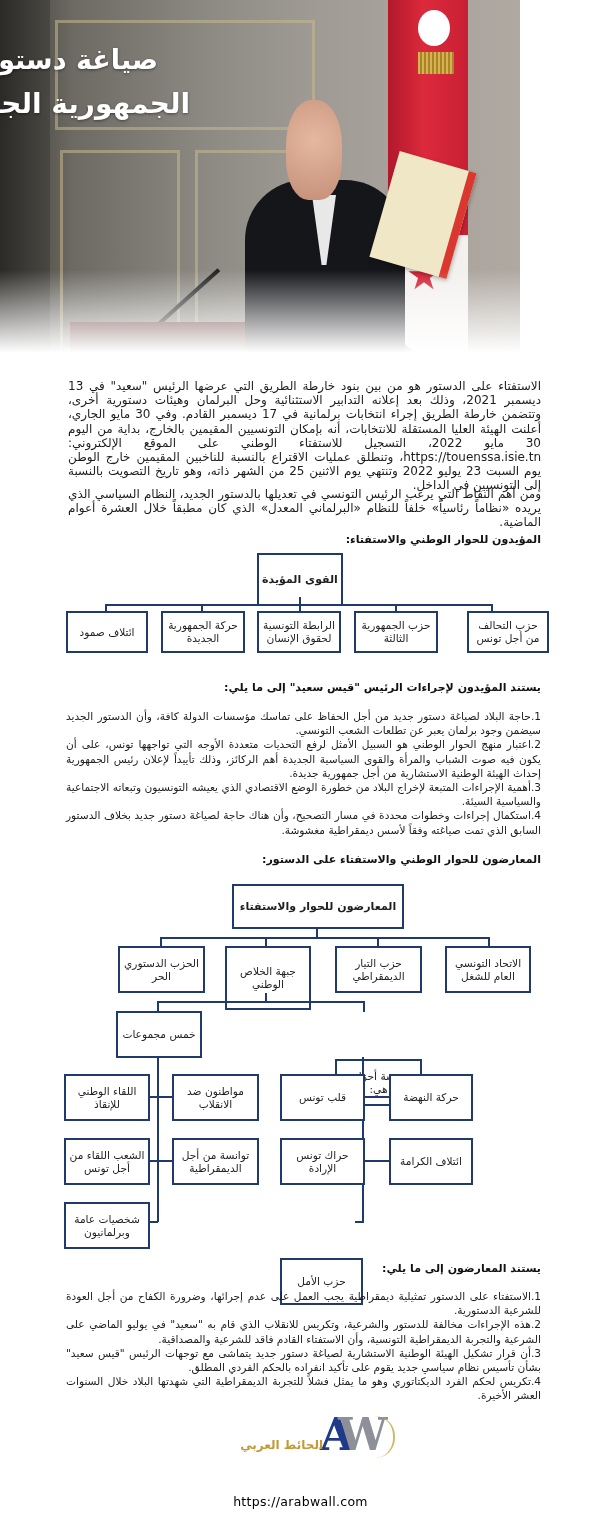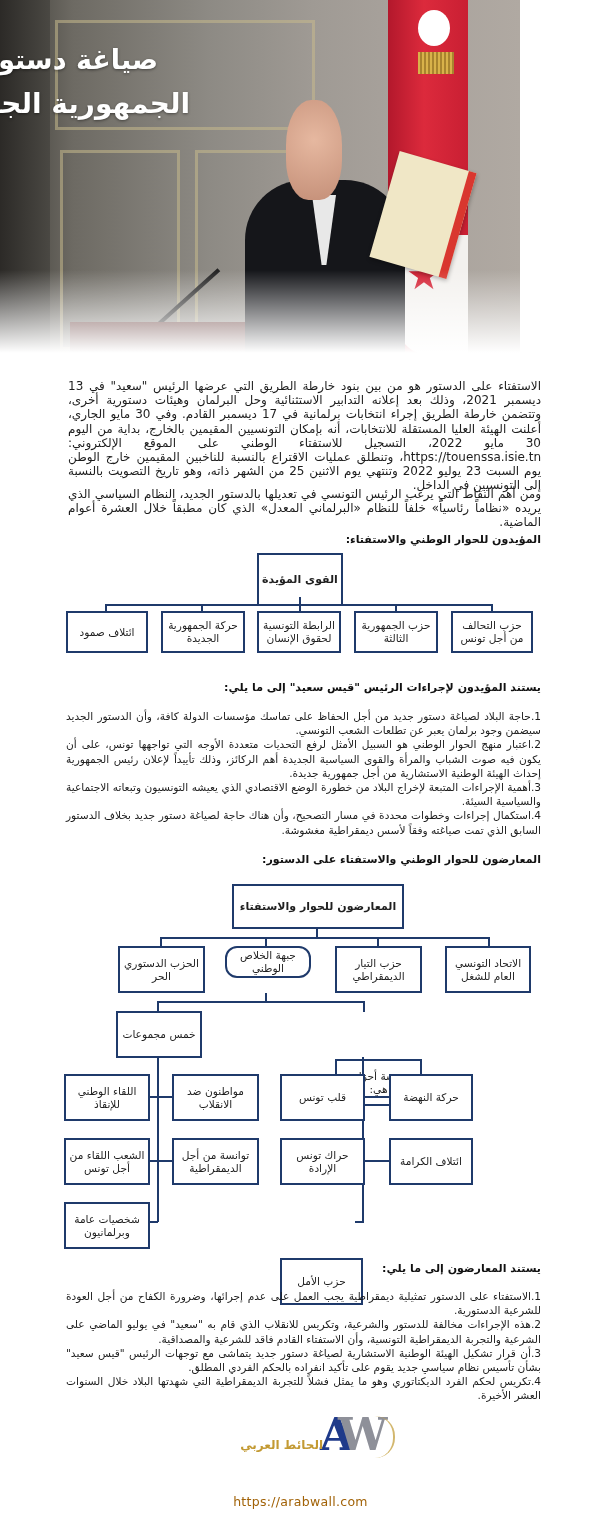--- a/index.html
+++ b/index.html
@@ -41,21 +41,21 @@
   .box.root { font-weight: bold; font-size: 11px; }
   .ln { position: absolute; background: #1f3a6b; }
 
   
   .logo { position: absolute; left: 215px; top: 1410px; width: 180px; height: 80px; }
   .logo .mark { position: absolute; left: 105px; top: 3px; font-family: "DejaVu Serif", serif; font-size: 44px; font-weight: bold; line-height: 1; letter-spacing: -14px; }
   .logo .mark .a { color: #1f3a8a; }
   .logo .mark .v { color: #8e9099; }
   .logo .wing { position: absolute; left: 160px; top: 6px; width: 20px; height: 42px; border-right: 2px solid #c8a64a; border-radius: 0 40px 40px 0; opacity: .8; }
   .logo .brand { position: absolute; left: 0; top: 28px; width: 108px; text-align: right; direction: rtl; color: #c39a33; font-weight: bold; font-size: 12px; }
-  .url { position: absolute; left: 0; width: 601px; top: 1494px; text-align: center; font-size: 12.5px; color: #a16207; letter-spacing: .3px; }
+  .url { position: absolute; left: 0; width: 601px; top: 1494px; text-align: center; font-size: 12.5px; color: #000000; letter-spacing: .3px; }
 </style>
 </head>
 <body>
 
 <div class="hero">
   <div class="wall-left"></div>
   <div class="panel p3"></div>
   <div class="panel p1"></div>
   <div class="panel p2"></div>
   <div class="flag">
@@ -83,21 +83,21 @@
 <div>
   <div class="box root" style="left:257px;top:553px;width:86px;height:53px;">القوى المؤيدة</div>
   <div class="ln" style="left:299px;top:597px;width:2px;height:8px;"></div>
   <div class="ln" style="left:105px;top:604px;width:388px;height:2px;"></div>
   <div class="ln" style="left:105px;top:604px;width:2px;height:8px;"></div>
   <div class="ln" style="left:201px;top:604px;width:2px;height:8px;"></div>
   <div class="ln" style="left:299px;top:604px;width:2px;height:8px;"></div>
   <div class="ln" style="left:395px;top:604px;width:2px;height:8px;"></div>
   <div class="ln" style="left:491px;top:604px;width:2px;height:8px;"></div>
 
-  <div class="box" style="left:451px;top:611px;width:82px;height:42px;">حزب التحالف من أجل تونس</div>
+  <div class="box" style="left:467px;top:611px;width:82px;height:42px;">حزب التحالف من أجل تونس</div>
   <div class="box" style="left:354px;top:611px;width:84px;height:42px;">حزب الجمهورية الثالثة</div>
   <div class="box" style="left:257px;top:611px;width:84px;height:42px;">الرابطة التونسية لحقوق الإنسان</div>
   <div class="box" style="left:161px;top:611px;width:84px;height:42px;">حركة الجمهورية الجديدة</div>
   <div class="box" style="left:66px;top:611px;width:82px;height:42px;">ائتلاف صمود</div>
 </div>
 
 <h2 class="heading" style="top:681px;">يستند المؤيدون لإجراءات الرئيس "قيس سعيد" إلى ما يلي:</h2>
 <ol class="list" style="top:709px;">
   <li>1.حاجة البلاد لصياغة دستور جديد من أجل الحفاظ على تماسك مؤسسات الدولة كافة، وأن الدستور الجديد سيضمن وجود برلمان يعبر عن تطلعات الشعب التونسي.</li>
   <li>2.اعتبار منهج الحوار الوطني هو السبيل الأمثل لرفع التحديات متعددة الأوجه التي تواجهها تونس، على أن يكون فيه صوت الشباب والمرأة والقوى السياسية الجديدة أهم الركائز، وذلك تأييداً لإعلان رئيس الجمهورية إحداث الهيئة الوطنية الاستشارية من أجل جمهورية جديدة.</li>
@@ -111,21 +111,21 @@
   <div class="box root" style="left:232px;top:884px;width:172px;height:45px;">المعارضون للحوار والاستفتاء</div>
   <div class="ln" style="left:316px;top:928px;width:2px;height:10px;"></div>
   <div class="ln" style="left:160px;top:937px;width:330px;height:2px;"></div>
   <div class="ln" style="left:160px;top:937px;width:2px;height:10px;"></div>
   <div class="ln" style="left:265px;top:937px;width:2px;height:10px;"></div>
   <div class="ln" style="left:377px;top:937px;width:2px;height:10px;"></div>
   <div class="ln" style="left:488px;top:937px;width:2px;height:10px;"></div>
 
   <div class="box" style="left:445px;top:946px;width:86px;height:47px;">الاتحاد التونسي العام للشغل</div>
   <div class="box" style="left:335px;top:946px;width:87px;height:47px;">حزب التيار الديمقراطي</div>
-  <div class="box" style="left:225px;top:946px;width:86px;height:32px;border-radius:12px;">جبهة الخلاص الوطني</div>
+  <div class="box" style="left:225px;top:946px;width:86px;height:64px;">جبهة الخلاص الوطني</div>
   <div class="box" style="left:118px;top:946px;width:87px;height:47px;">الحزب الدستوري الحر</div>
 
   <div class="ln" style="left:265px;top:993px;width:2px;height:9px;"></div>
   <div class="ln" style="left:157px;top:1001px;width:208px;height:2px;"></div>
   <div class="ln" style="left:157px;top:1001px;width:2px;height:11px;"></div>
   <div class="ln" style="left:363px;top:1001px;width:2px;height:11px;"></div>
 
   <div class="box" style="left:335px;top:1011px;width:87px;height:47px;margin-top:48px;">خمسة أحزاب هي:</div>
   <div class="box" style="left:116px;top:1011px;width:86px;height:47px;">خمس مجموعات</div>
 

